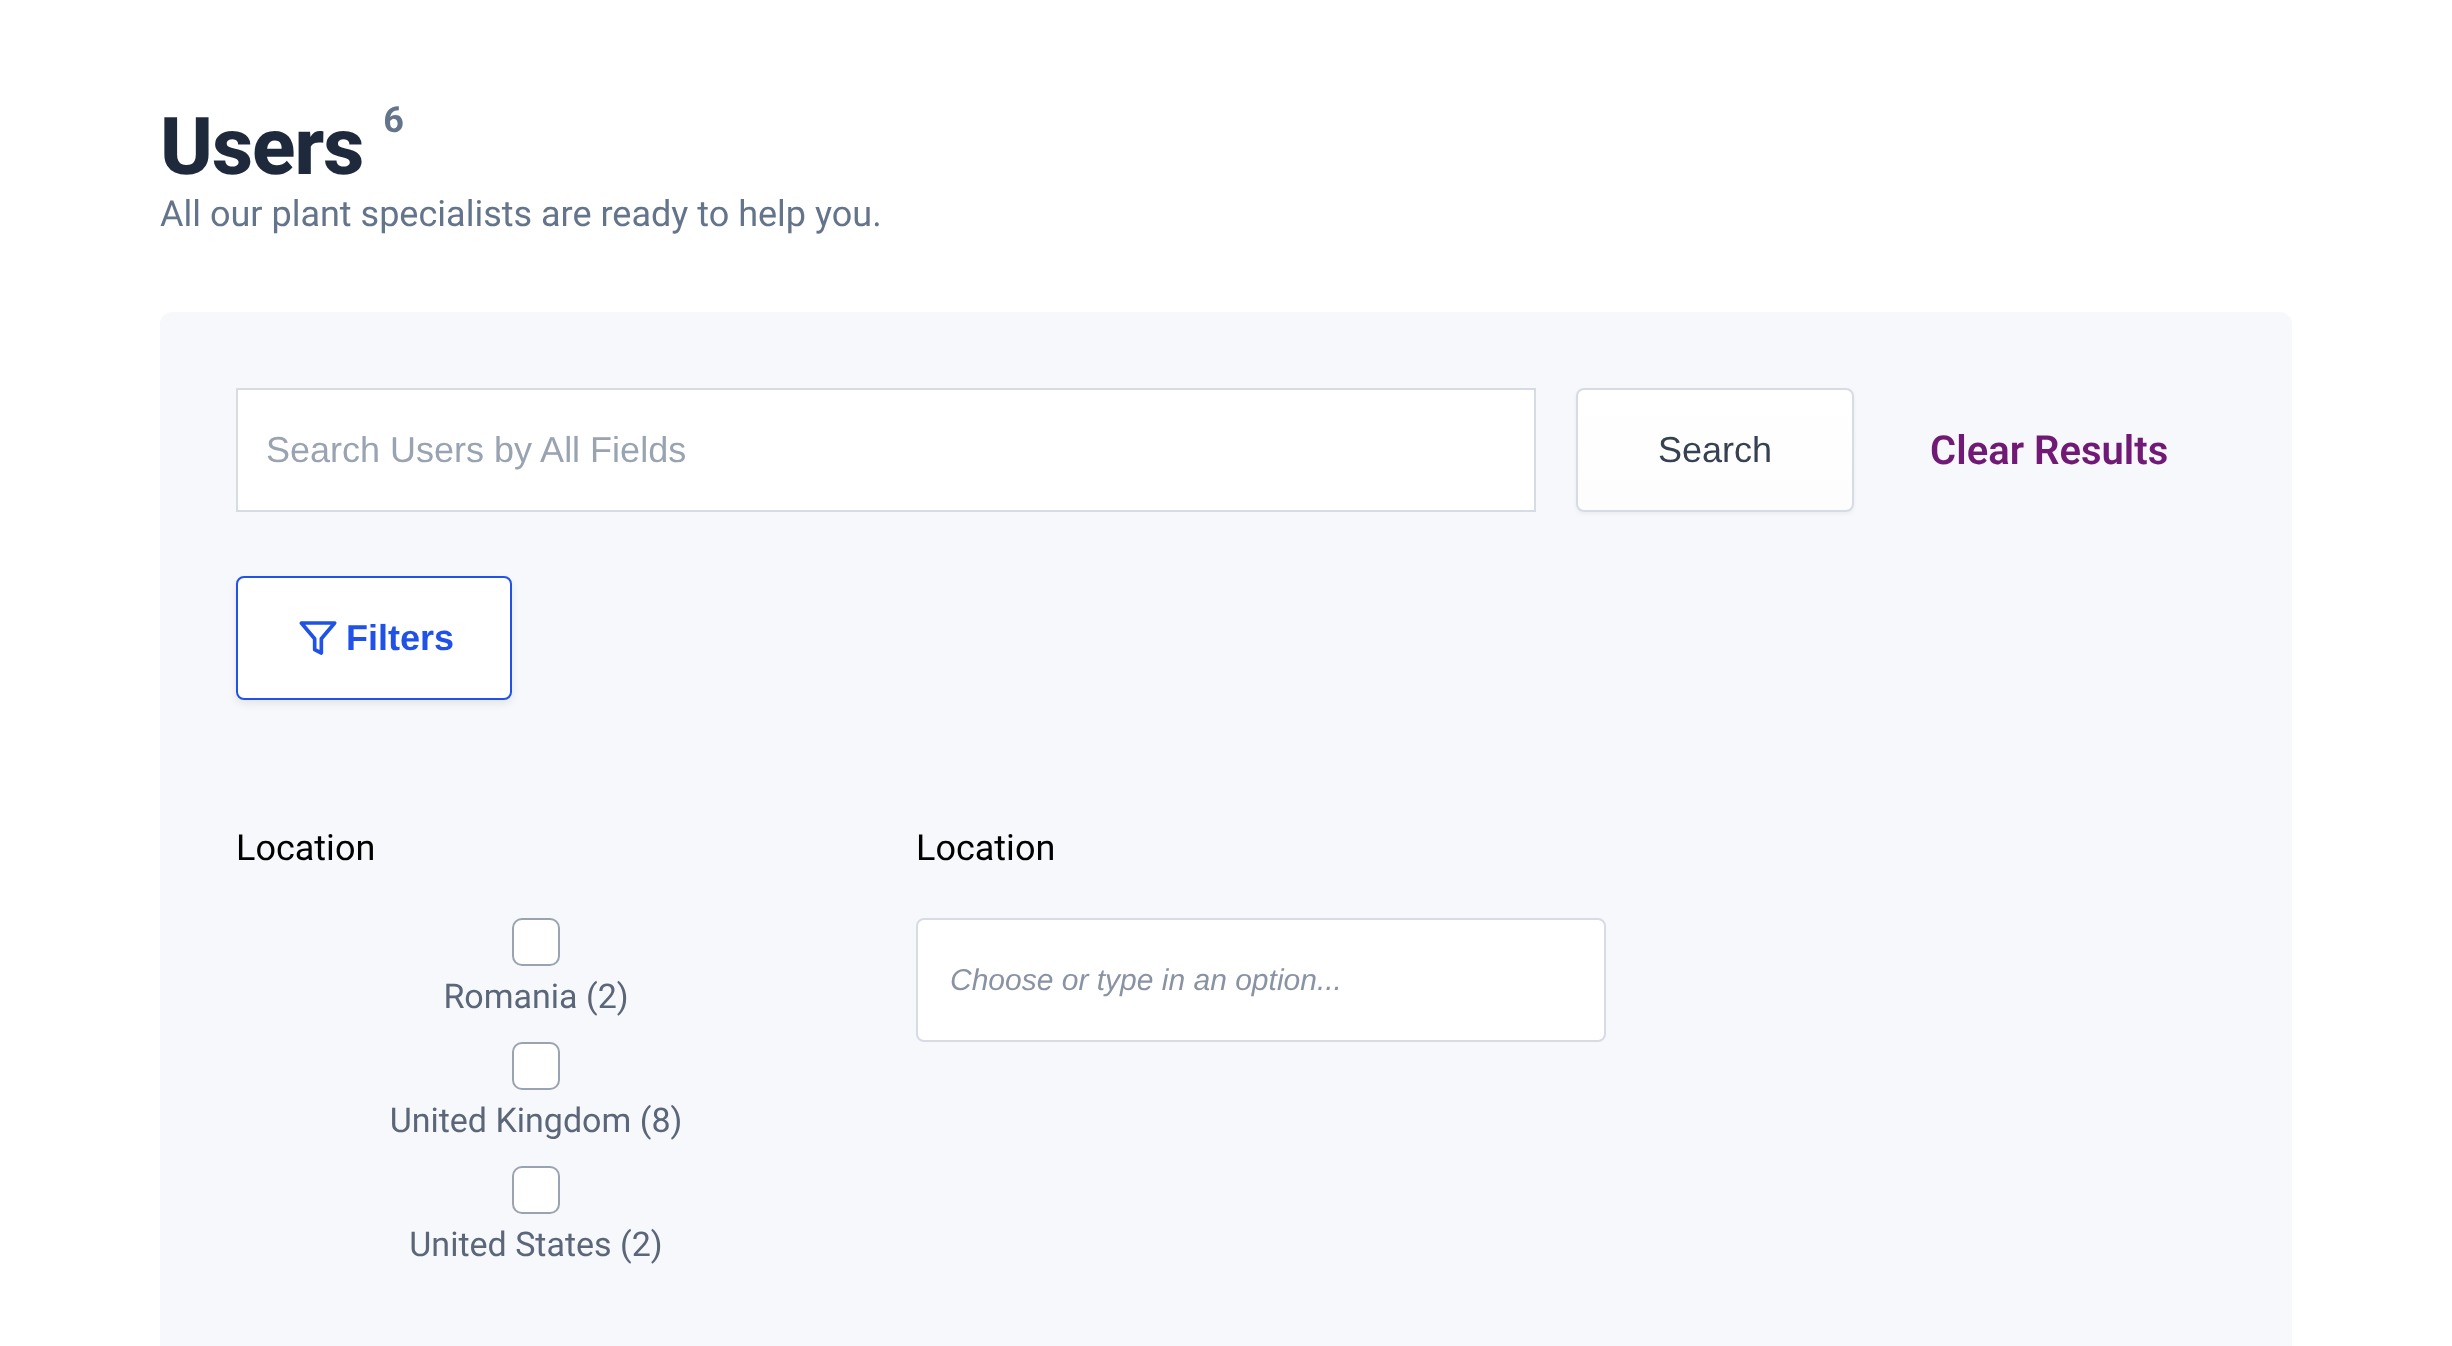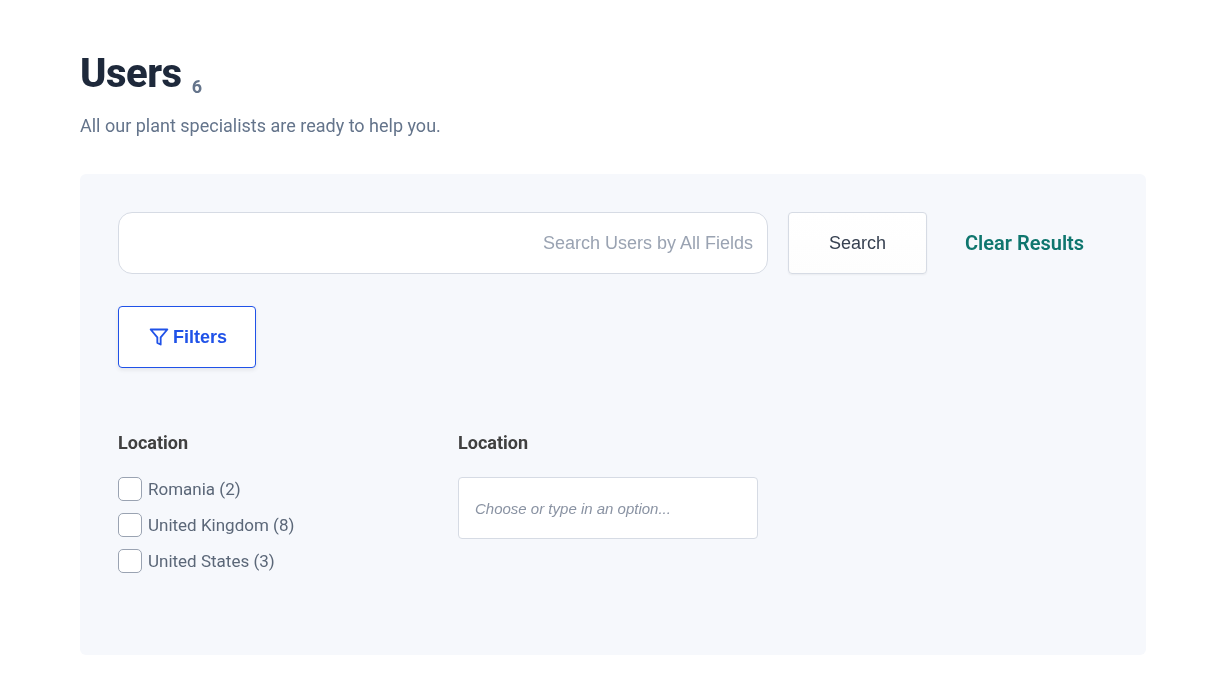--- a/index.html
+++ b/index.html
@@ -11,23 +11,22 @@
       font-family: -apple-system, BlinkMacSystemFont, 'Segoe UI', Roboto, Helvetica, Arial, sans-serif;
       background: #ffffff;
       color: #1f2937;
     }
     .container {
       padding: 50px 80px;
       max-width: 1226px;
     }
     .header-row {
       display: flex;
-      align-items: flex-end;
+      align-items: flex-start;
       gap: 10px;
-      margin-bottom: 18px;
     }
     .page-title {
       font-size: 40px;
       font-weight: 800;
       color: #1e293b;
       letter-spacing: -0.5px;
     }
     .page-count {
       font-size: 18px;
       font-weight: 700;
@@ -50,43 +49,42 @@
       margin-bottom: 32px;
     }
     .search-input {
       flex: 0 0 650px;
       height: 62px;
       padding: 0 14px;
       font-size: 18px;
       color: #374151;
       background: #ffffff;
       border: 1px solid #d6dbe4;
-      border-radius: 14px;
-      text-align: right;
+      border-radius: 0;
     }
     .search-input::placeholder {
       color: #9aa3b2;
     }
     .search-button {
       height: 62px;
       padding: 0 40px;
       font-size: 18px;
       font-weight: 500;
       color: #374151;
       background: linear-gradient(to bottom, #ffffff, #fdfdfd);
       border: 1px solid #d6dbe4;
       border-radius: 4px;
       cursor: pointer;
       box-shadow: 0 1px 2px rgba(0,0,0,0.05);
       text-align: center;
     }
     .clear-link {
       font-size: 20px;
       font-weight: 600;
-      color: #0f766e;
+      color: #701a75;
       cursor: pointer;
       margin-left: 18px;
       text-decoration: none;
     }
     .filters-button {
       display: inline-flex;
       align-items: center;
       gap: 4px;
       height: 62px;
       padding: 0 28px 0 30px;
@@ -111,46 +109,47 @@
       flex: 0 0 auto;
     }
     .filter-group-location {
       width: 300px;
     }
     .filter-group-specialty {
       width: 300px;
     }
     .filter-heading {
       font-size: 18px;
-      font-weight: 700;
-      color: #404040;
+      font-weight: 400;
+      color: #000000;
       margin-bottom: 24px;
     }
     .checkbox-row {
       display: flex;
       align-items: center;
       gap: 6px;
       margin-bottom: 12px;
+      flex-direction: column;
     }
     .checkbox {
       width: 24px;
       height: 24px;
       border: 1.5px solid #9aa3b2;
       border-radius: 5px;
       background: #ffffff;
       cursor: pointer;
       flex-shrink: 0;
     }
     .checkbox-label {
       font-size: 17px;
       color: #5b6778;
       cursor: pointer;
     }
     .specialty-input {
-      width: 300px;
+      width: 345px;
       height: 62px;
       padding: 0 16px;
       font-size: 15px;
       font-style: italic;
       color: #374151;
       background: #ffffff;
       border: 1px solid #d6dbe4;
       border-radius: 4px;
     }
     .specialty-input::placeholder {
@@ -188,21 +187,21 @@
         <div class="checkbox-row">
           <div class="checkbox"></div>
           <span class="checkbox-label">Romania (2)</span>
         </div>
         <div class="checkbox-row">
           <div class="checkbox"></div>
           <span class="checkbox-label">United Kingdom (8)</span>
         </div>
         <div class="checkbox-row">
           <div class="checkbox"></div>
-          <span class="checkbox-label">United States (3)</span>
+          <span class="checkbox-label">United States (2)</span>
         </div>
       </div>
 
       <div class="filter-group filter-group-specialty">
         <h3 class="filter-heading">Location</h3>
         <input type="text" class="specialty-input" placeholder="Choose or type in an option..." style="">
       </div>
     </div>
   </div>
 </div>

